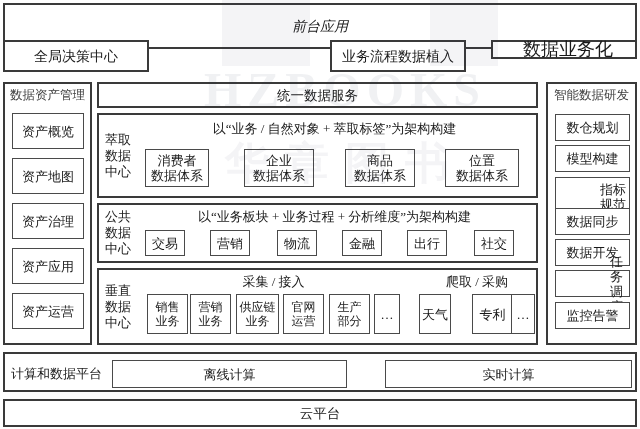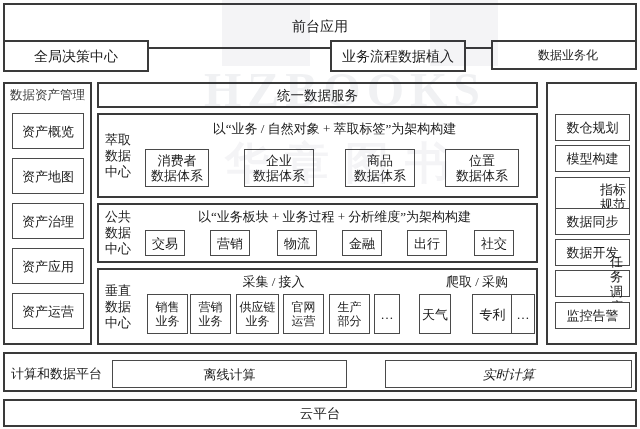--- a/index.html
+++ b/index.html
@@ -36,36 +36,37 @@
 </head>
 <body>
 
 <div class="stage">
 
   <div class="wm-block" style="left:222px;top:0;width:88px;height:66px;background:rgba(35,45,80,0.05);"></div>
   <div class="wm-block" style="left:430px;top:0;width:68px;height:66px;background:rgba(35,45,80,0.05);"></div>
   <div class="wm" style="left:150px;top:62px;width:390px;font-size:48px;letter-spacing:6px;color:rgba(35,45,80,0.065);">HZBOOKS</div>
   <div class="wm" style="left:150px;top:134px;width:390px;font-size:44px;letter-spacing:16px;color:rgba(35,45,80,0.05);">华章图书</div>
 
-  <div class="bx outer" style="left:3px;top:3px;width:634px;height:46px;font-size:14px;">前台应用</div>
+  <div class="bx outer" style="left:3px;top:3px;width:634px;height:46px;font-size:14px;font-style:italic;">前台应用</div>
 
   <div class="bx outer" style="left:3px;top:40px;width:146px;height:32px;font-size:14px;">全局决策中心</div>
   <div class="bx outer" style="left:330px;top:40px;width:136px;height:32px;font-size:14px;">业务流程数据植入</div>
-  <div class="bx outer" style="left:491px;top:40px;width:146px;height:30px;font-size:12px;padding-left:8px;">数据业务化</div>
+  <div class="bx outer" style="left:491px;top:40px;width:146px;height:19px;font-size:18px;padding-left:8px;">数据业务化</div>
 
   <div class="bx outer" style="left:3px;top:82px;width:89px;height:263px;">
     <div class="panel-title">数据资产管理</div>
     <div class="bx" style="left:7px;top:29px;width:72px;height:36px;">资产概览</div>
     <div class="bx" style="left:7px;top:74px;width:72px;height:36px;">资产地图</div>
     <div class="bx" style="left:7px;top:119px;width:72px;height:36px;">资产治理</div>
     <div class="bx" style="left:7px;top:164px;width:72px;height:36px;">资产应用</div>
     <div class="bx" style="left:7px;top:209px;width:72px;height:36px;">资产运营</div>
   </div>
 
   <div class="bx outer" style="left:546px;top:82px;width:91px;height:263px;">
+    <div class="panel-title">智能数据研发</div>
     <div class="bx" style="left:7px;top:30px;width:75px;height:27px;">数仓规划</div>
     <div class="bx" style="left:7px;top:61px;width:75px;height:27px;">模型构建</div>
     <div class="bx" style="left:7px;top:93px;width:75px;height:39px;padding-left:41px;">指标规范</div>
     <div class="bx" style="left:7px;top:124px;width:75px;height:27px;">数据同步</div>
     <div class="bx" style="left:7px;top:155px;width:75px;height:27px;">数据开发</div>
     <div class="bx" style="left:7px;top:186px;width:75px;height:27px;padding-left:48px;">任务调度</div>
     <div class="bx" style="left:7px;top:218px;width:75px;height:27px;">监控告警</div>
   </div>
 
   <div class="bx outer" style="left:97px;top:82px;width:441px;height:26px;font-size:13.5px;">统一数据服务</div>
@@ -142,18 +143,18 @@
     <div class="bx" style="left:275px;top:24px;width:26px;height:40px;">…</div>
 
     <div class="bx" style="left:320px;top:24px;width:32px;height:40px;">天气</div>
     <div class="bx" style="left:373px;top:24px;width:41px;height:40px;">专利</div>
     <div class="bx" style="left:412px;top:24px;width:24px;height:40px;">…</div>
   </div>
 
   <div class="bx outer" style="left:3px;top:352px;width:634px;height:40px;">
     <div class="caption" style="left:6px;top:12px;width:100px;text-align:left;">计算和数据平台</div>
     <div class="bx" style="left:107px;top:6px;width:235px;height:28px;">离线计算</div>
-    <div class="bx" style="left:380px;top:6px;width:247px;height:28px;font-style:italic;">实时计算</div>
+    <div class="bx" style="left:380px;top:6px;width:247px;height:28px;">实时计算</div>
   </div>
 
   <div class="bx outer" style="left:3px;top:399px;width:634px;height:28px;font-size:13.5px;">云平台</div>
 
 </div>
 
 </body></html>

